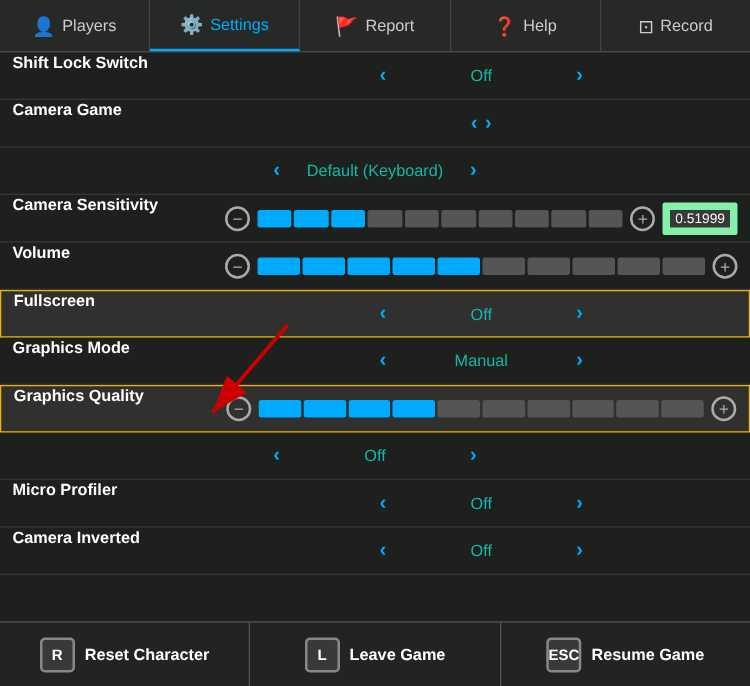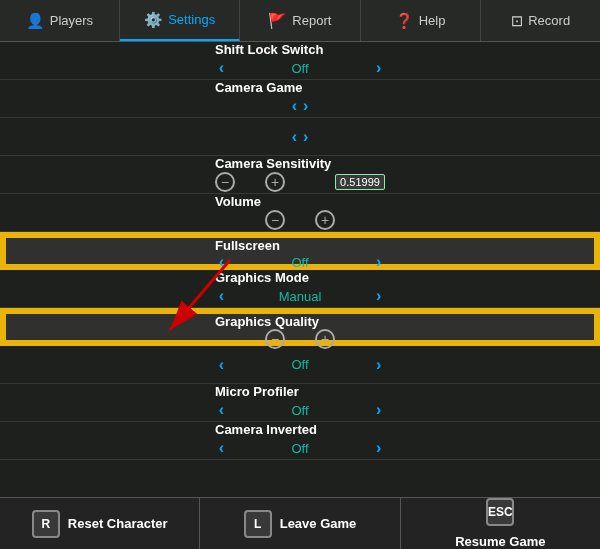--- a/index.html
+++ b/index.html
@@ -67,29 +67,27 @@
 
     
     .settings-content {
       flex: 1;
       overflow-y: auto;
       background: rgba(30,30,30,0.88);
     }
 
     .setting-row {
       display: flex;
-      align-items: center;
       height: 38px;
       border-bottom: 1px solid rgba(80,80,80,0.5);
       padding: 0 10px;
       position: relative;
-      flex-direction: column;
     }
     .setting-row.highlighted {
-      border: 6px solid #eab308;
+      border: 1px solid #eab308;
       background: rgba(50,50,50,0.9);
     }
 
     .setting-label {
       color: #fff;
       font-size: 13px;
       font-weight: bold;
       width: 170px;
       flex-shrink: 0;
     }
@@ -140,28 +138,27 @@
       display: flex;
       align-items: center;
       justify-content: center;
       cursor: pointer;
       flex-shrink: 0;
       line-height: 1;
     }
 
     .value-box {
       background: rgba(60,60,60,0.9);
-      border: 1px solid #86efac;
+      border: 6px solid #86efac;
       color: #fff;
       font-size: 11px;
       padding: 1px 4px;
       min-width: 48px;
       text-align: center;
       border-radius: 2px;
-      margin-left: 44px;
     }
 
     
     .bottom-bar {
       display: flex;
       background: rgba(35,35,35,0.97);
       border-top: 1px solid #555;
       height: 52px;
       flex-shrink: 0;
     }
@@ -170,21 +167,21 @@
       display: flex;
       align-items: center;
       justify-content: center;
       gap: 8px;
       cursor: pointer;
       border-right: 1px solid #555;
       color: #fff;
       font-size: 13px;
       font-weight: bold;
     }
-    .bottom-btn:last-child { border-right: none; flex-direction: column; }
+    .bottom-btn:last-child { border-right: none; }
     .key-badge {
       background: rgba(60,60,60,0.9);
       border: 2px solid #888;
       border-radius: 4px;
       width: 28px;
       height: 28px;
       display: flex;
       align-items: center;
       justify-content: center;
       font-size: 12px;
@@ -244,20 +241,21 @@
       <div class="setting-row">
         <div class="setting-label">Camera Game</div>
         <div class="setting-control">
           <span class="arrow-btn">‹</span>
           <span class="arrow-btn">›</span>
         </div>
       </div>
       <div class="setting-row">
         <div class="setting-control">
           <span class="arrow-btn">‹</span>
+          <span class="setting-value">Default (Keyboard)</span>
           <span class="arrow-btn">›</span>
         </div>
       </div>
       <div class="setting-row">
         <div class="setting-label">Camera Sensitivity</div>
         <div class="setting-control">
           <div class="circle-btn">−</div>
           <div class="slider-segments">
             <div class="seg active"></div>
             <div class="seg active"></div>

